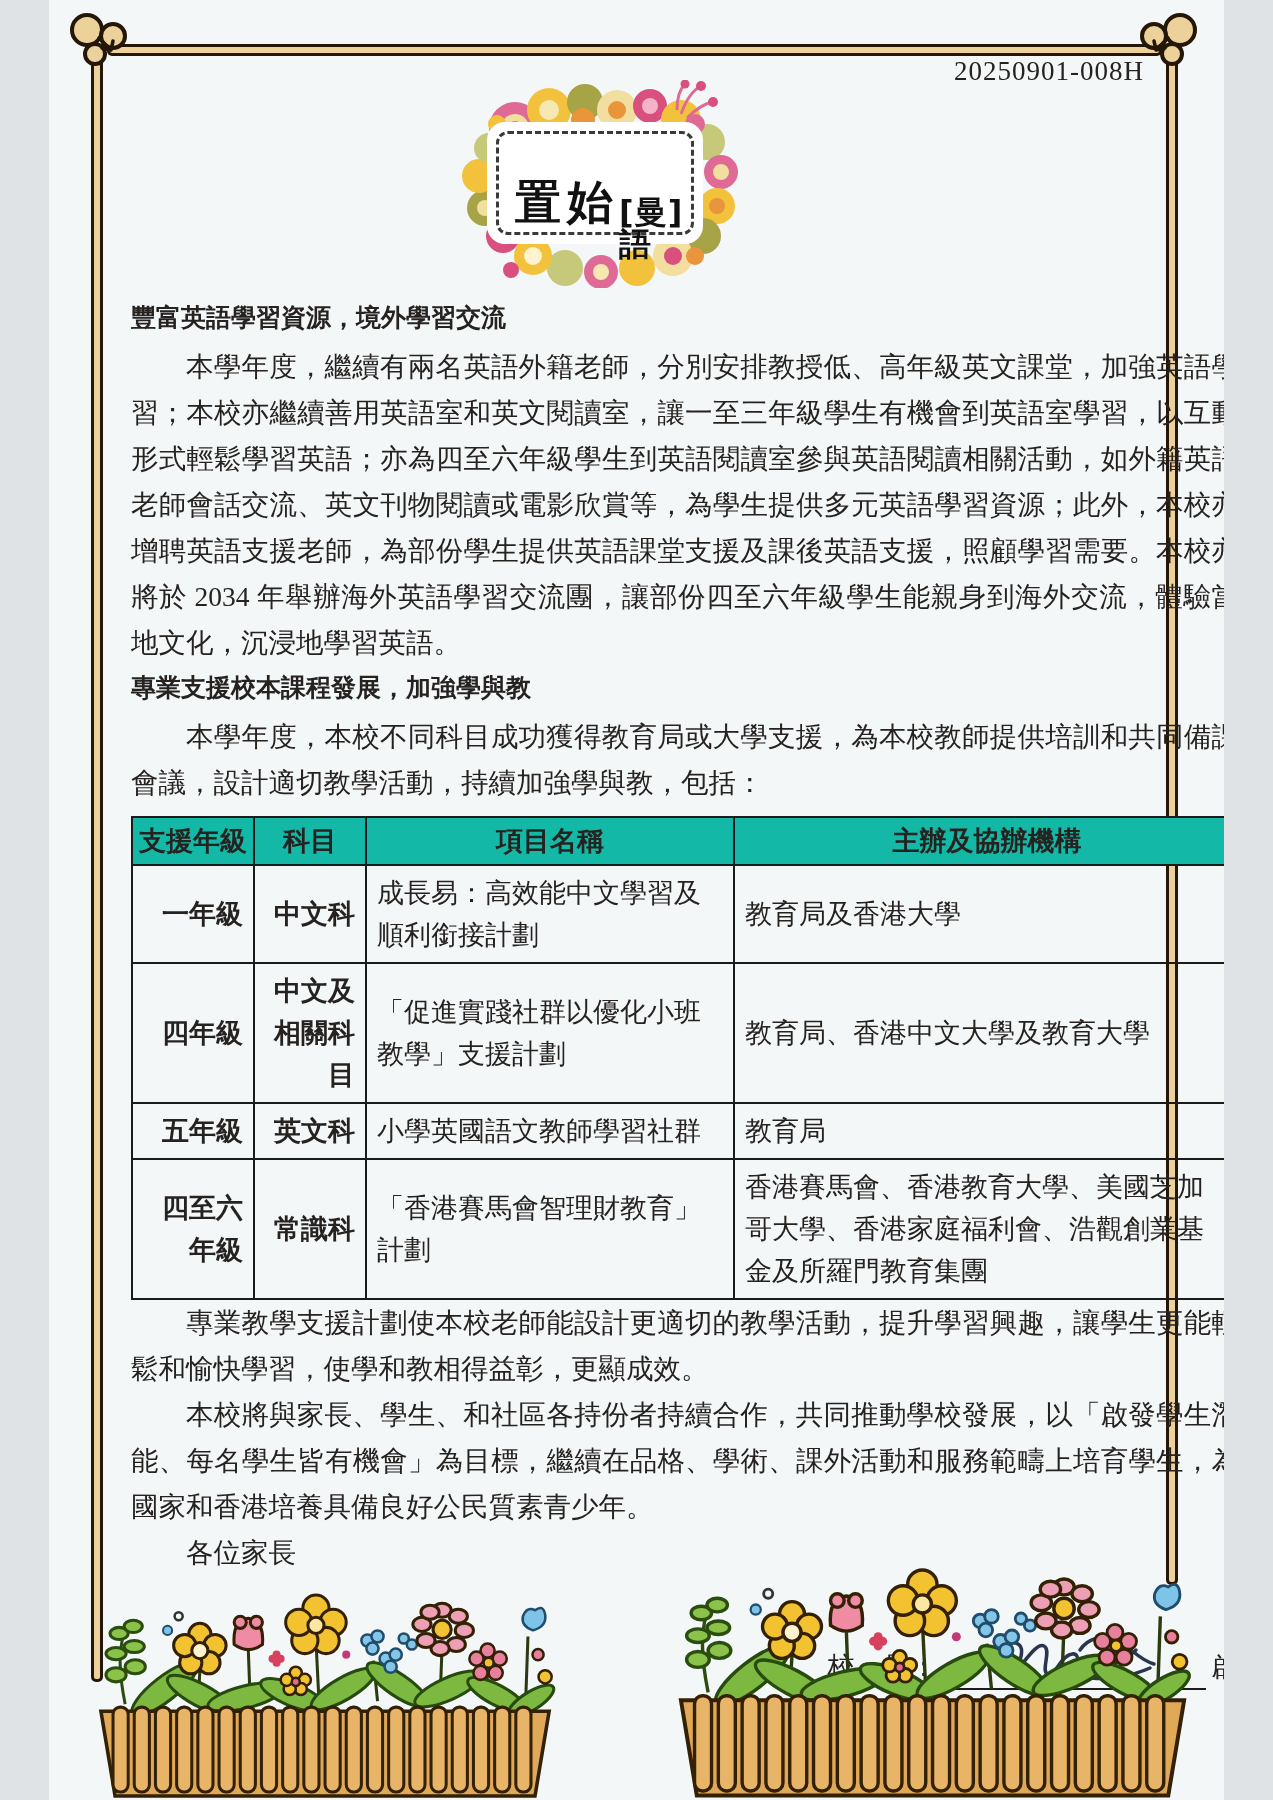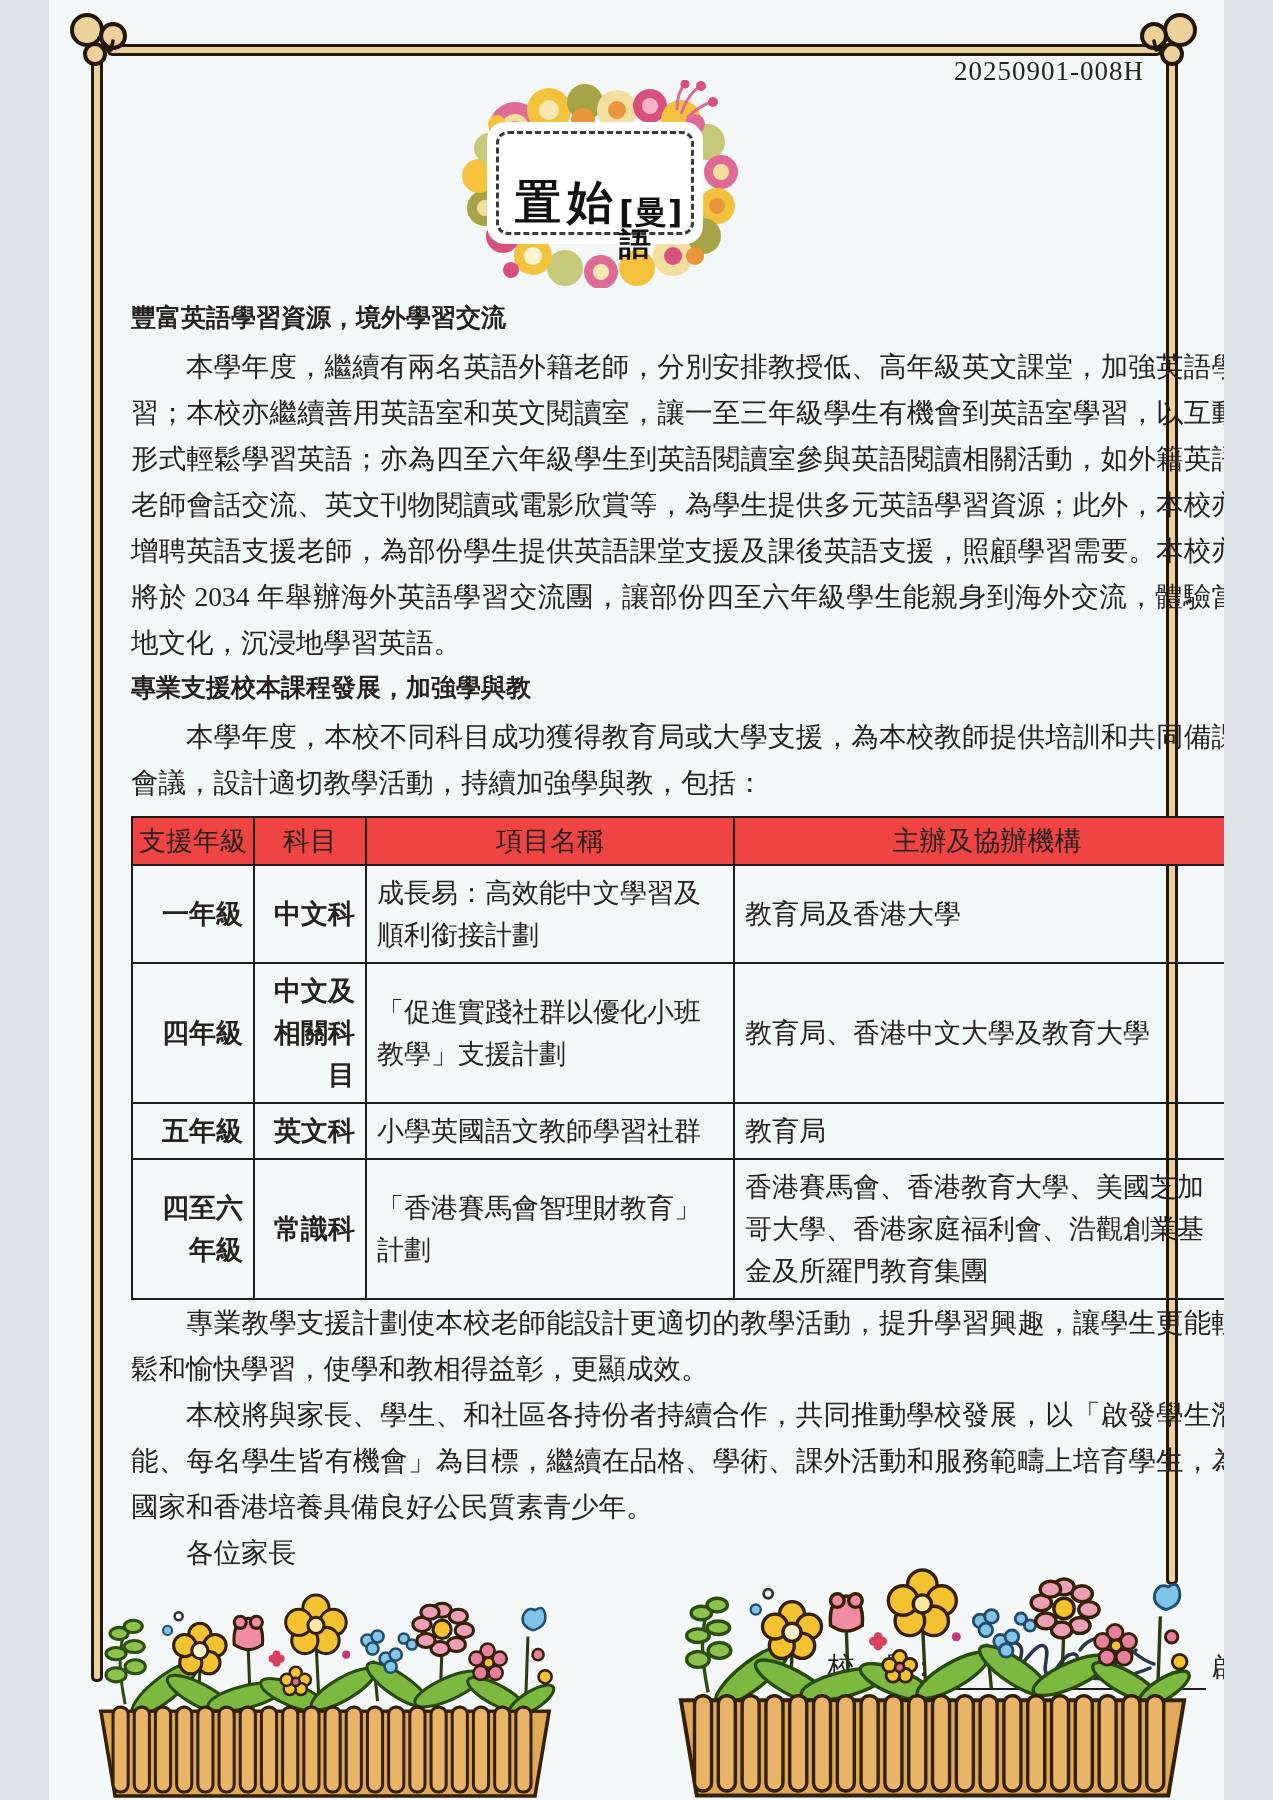--- a/index.html
+++ b/index.html
@@ -44,21 +44,21 @@
   .content{position:absolute;left:82px;top:296px;width:1108px;font-size:27.5px;line-height:46px;}
   .content h2{font-size:25px;font-weight:bold;margin:0 0 4px 0;line-height:44px;}
   .content p{margin:0;text-indent:2em;text-align:justify;}
   .sec2{margin-top:32px;}
   
   table.support{border-collapse:collapse;width:100%;margin-top:10px;table-layout:fixed;}
   table.support th,table.support td{
     border:2.5px solid #1b1b1b;font-size:27px;line-height:42px;
     padding:6px 10px;vertical-align:middle;
   }
-  table.support th{background:#ef4444;font-weight:normal;text-align:center;height:40px;padding:2px 4px;}
+  table.support th{background:#14b8a6;font-weight:bold;text-align:center;height:40px;padding:2px 4px;}
   td.c-center{text-align:right;font-weight:bold;}
   col.w1{width:122px;}col.w2{width:112px;}col.w3{width:368px;}col.w4{width:506px;}
   .after-table{margin-top:12px;}
   .final-par{margin-top:46px;}
   
   .salute{margin-top:48px;text-indent:2em;}
   .addressee{text-indent:0;}
   .sig-row{display:flex;justify-content:flex-end;align-items:flex-end;margin-top:28px;height:86px;}
   .sig-label{white-space:pre;}
   .sig-line{position:relative;width:262px;border-bottom:2.5px solid #1c1c1c;height:70px;margin:0 6px;}

